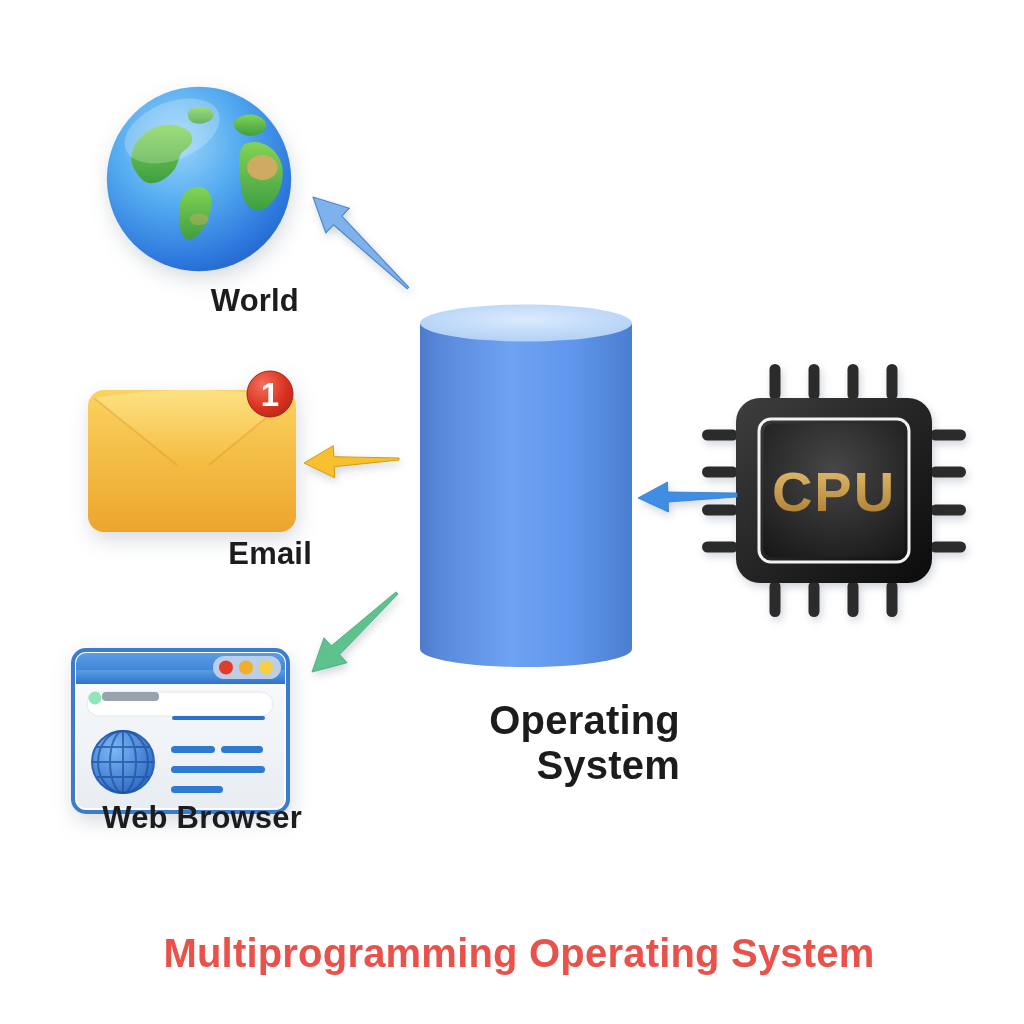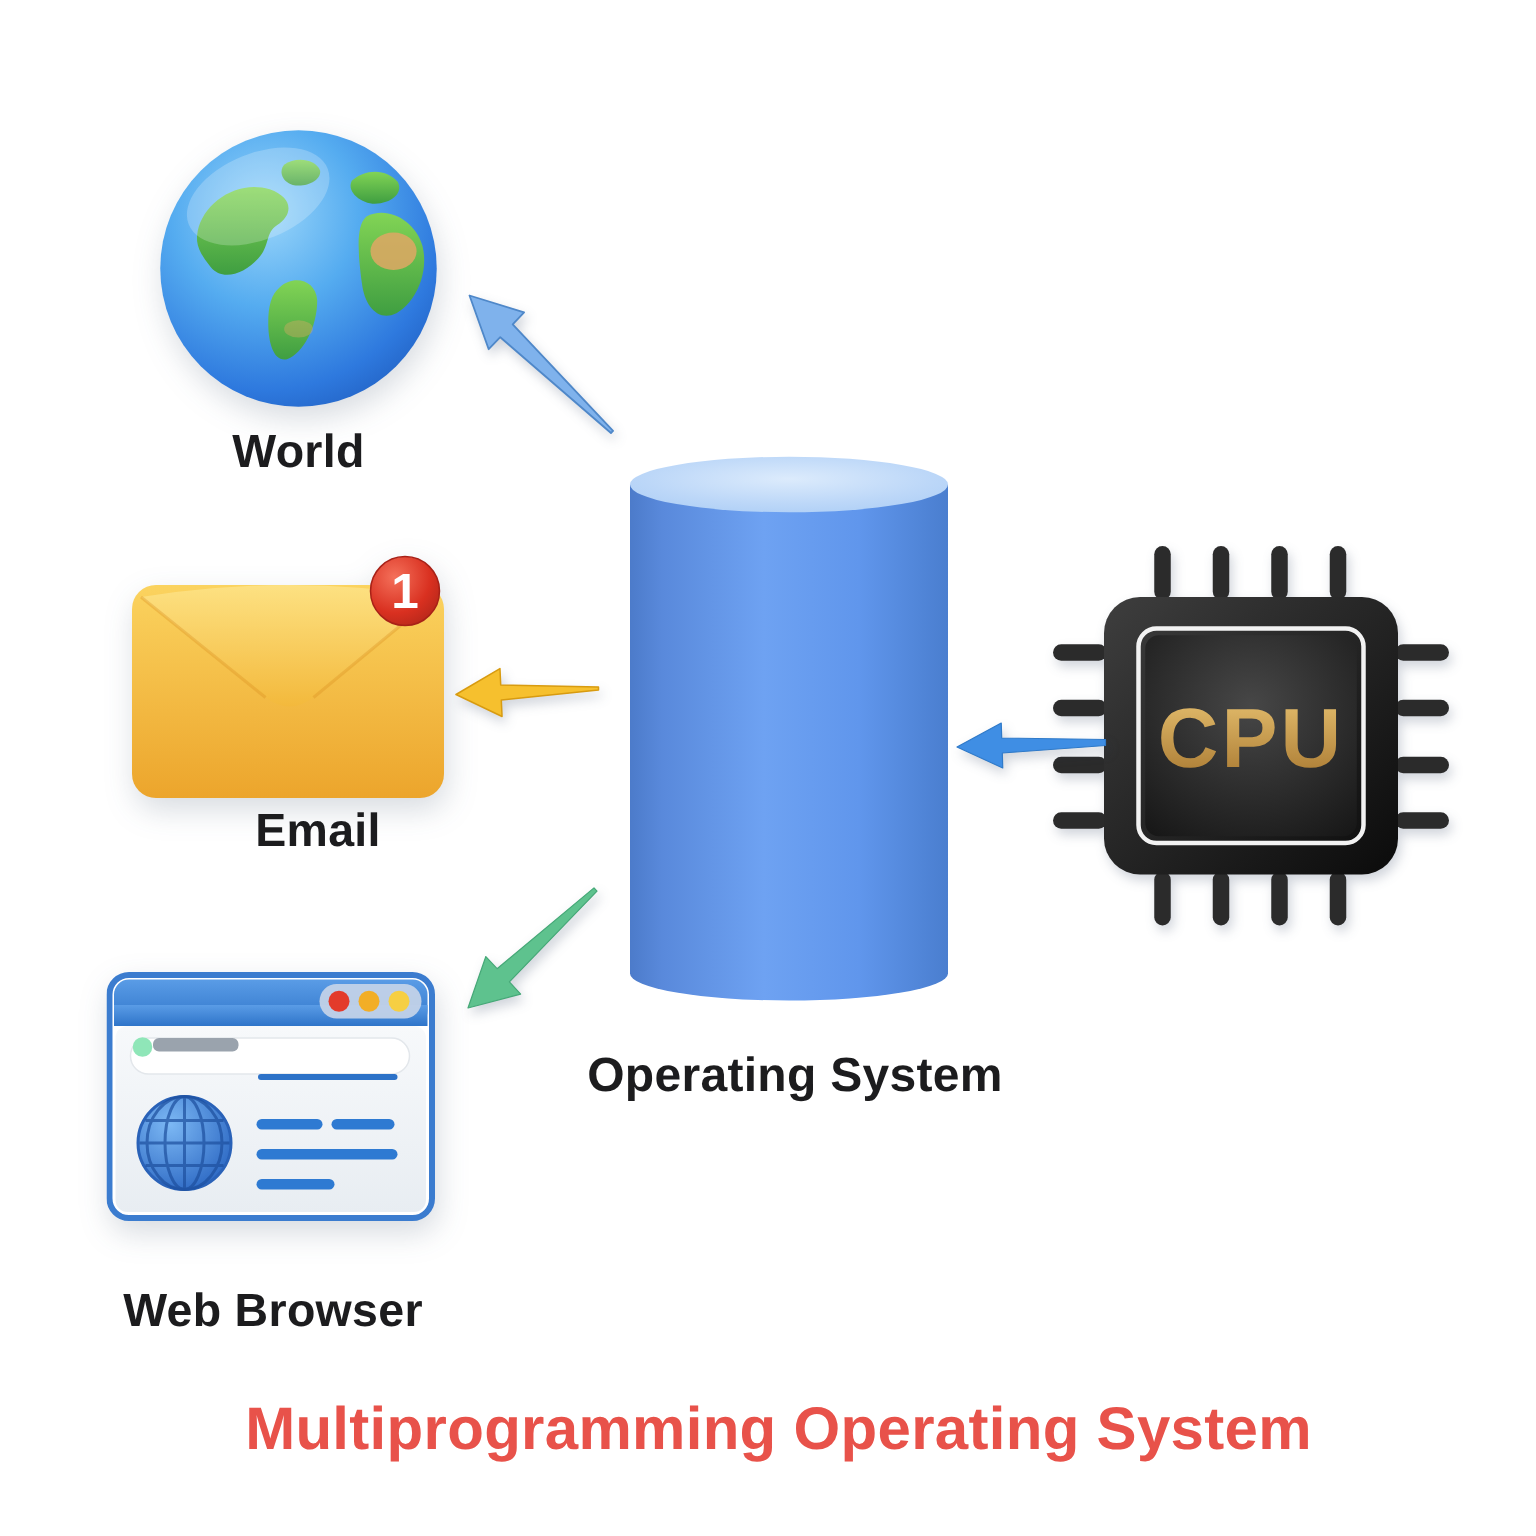--- a/index.html
+++ b/index.html
@@ -3,28 +3,28 @@
 <meta charset="utf-8">
 <style>
   * { margin: 0; padding: 0; box-sizing: border-box; }
   html, body { width: 1024px; height: 1024px; background: #ffffff; overflow: hidden; }
   body { position: relative; font-family: "Liberation Sans", sans-serif; }
 
   .abs { position: absolute; }
 
   .node-label {
     position: absolute;
-    text-align: center;
+    text-align: right;
     font-weight: 700;
     font-size: 31px;
     color: #1c1c1e;
     letter-spacing: 0.2px;
   }
 
-  #os-label { font-size: 32px; }
+  #os-label { font-size: 40px; }
 
   #diagram-title {
     position: absolute;
     left: 0; right: 0;
     top: 931px;
     text-align: center;
     font-weight: 700;
     font-size: 40px;
     color: #e8524a;
     padding-left: 14px;
@@ -141,21 +141,21 @@
     </g>
 
     <g fill="#2e7ad2">
       <rect x="100" y="100" width="44" height="7" rx="3.5"></rect>
       <rect x="150" y="100" width="42" height="7" rx="3.5"></rect>
       <rect x="100" y="120" width="94" height="7" rx="3.5"></rect>
       <rect x="100" y="140" width="52" height="7" rx="3.5"></rect>
     </g>
   </svg>
 </div>
-<div class="node-label" style="left:62px; top:856px; width:240px;">Web Browser</div>
+<div class="node-label" style="left:62px; top:800px; width:240px;">Web Browser</div>
 
 <div class="abs" style="left:419px; top:304px;">
   <svg width="214" height="366" viewBox="0 0 214 366">
     <defs>
       <linearGradient id="cylSide" x1="0" y1="0" x2="1" y2="0">
         <stop offset="0%" stop-color="#4c7bca"></stop>
         <stop offset="10%" stop-color="#5989db"></stop>
         <stop offset="42%" stop-color="#6ea2f2"></stop>
         <stop offset="72%" stop-color="#6096ec"></stop>
         <stop offset="100%" stop-color="#4a7ecf"></stop>

